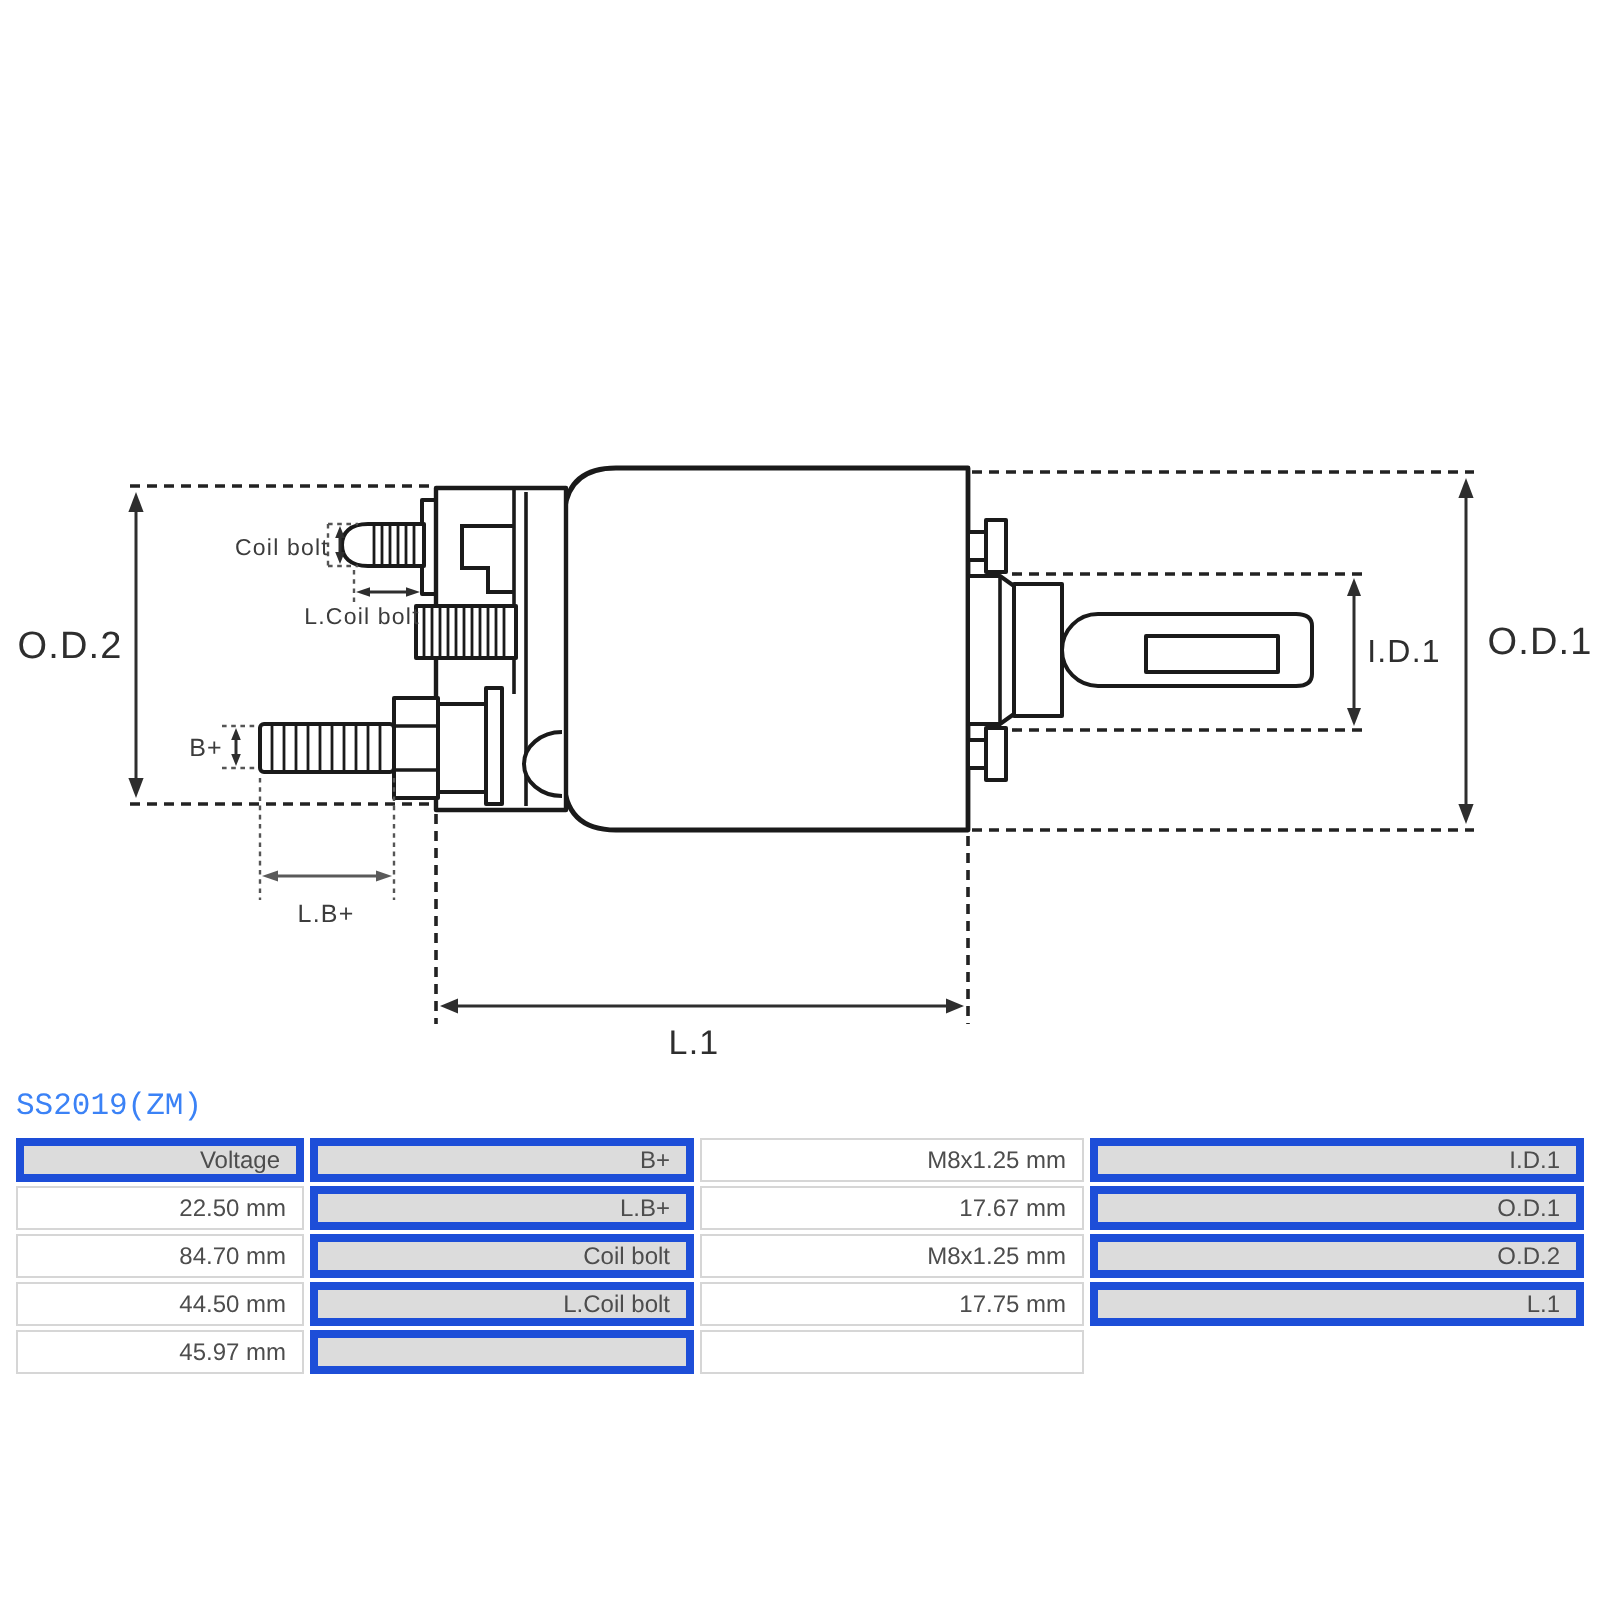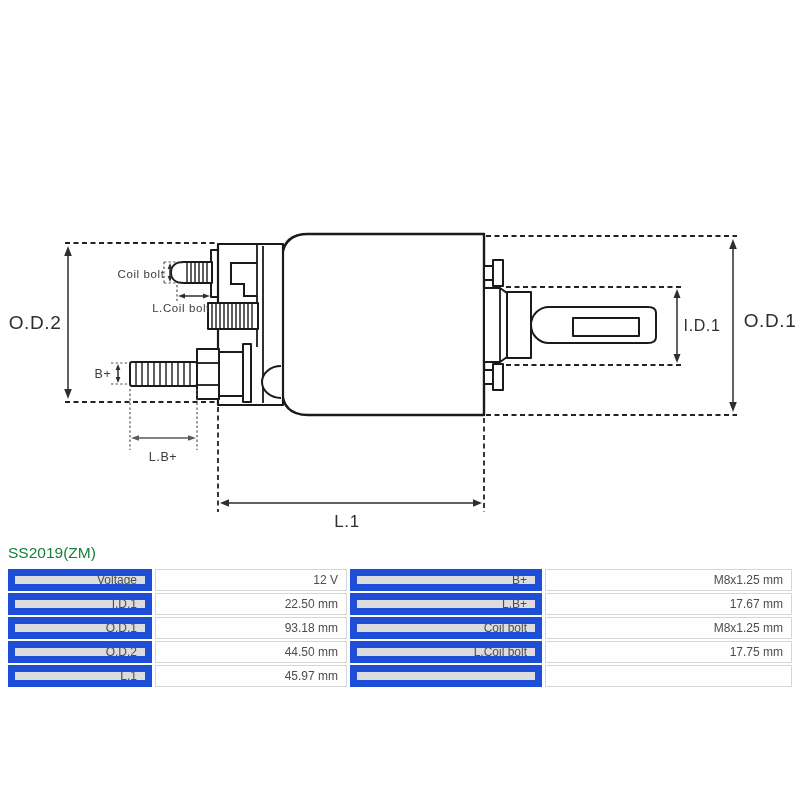--- a/index.html
+++ b/index.html
@@ -22,28 +22,28 @@
   .afg  { fill:#5a5a5a; stroke:none; }
   .lbl  { fill:#2e2e2e; letter-spacing:0.6px; }
   .lbl-lg { font-size:19px; }
   .lbl-md { font-size:16px; }
   .lbl-m2 { font-size:17px; }
   .lbl-sm { font-size:12.5px; fill:#3c3c3c; }
   .lbl-xs { font-size:11.5px; fill:#3c3c3c; }
 
   
   .part-title { position:absolute; left:8px; top:544px;
-                font-size:15.5px; color:#15803d; }
+                font-size:15.5px; color:#3b82f6;font-family:Liberation Mono, monospace; }
   .spec-table { position:absolute; left:8px; top:569px; width:784px;
                 display:grid; grid-template-columns:144px 192px 192px auto;
                 column-gap:3px; row-gap:2px; }
   .cell { box-sizing:border-box; height:22px;
           display:flex; align-items:center; justify-content:flex-end;
           padding-right:8px; font-size:12px; color:#4d4d4d; }
-  .cell.gray  { background:#dcdcdc; border:7px solid #1d4ed8; }
+  .cell.gray  { background:#dcdcdc; border:4px solid #1d4ed8; }
   .cell.white { background:#ffffff; border:1px solid #d6d6d6; }
 </style>
 </head>
 <body>
 
 <div class="page">
 
   <svg class="diagram" width="800" height="545" viewBox="0 0 800 545">
 
     <g>
@@ -190,31 +190,30 @@
       <polygon class="af" points="210,296 203,293.6 203,298.4"></polygon>
       <text class="lbl lbl-xs" x="181" y="312" text-anchor="middle">L.Coil bolt</text>
     </g>
   </svg>
 
   <div class="part-title">SS2019(ZM)</div>
 
   <div class="spec-table">
 
     <div class="cell gray">Voltage</div>
-    <div class="cell white">12 V</div>
     <div class="cell gray">B+</div>
     <div class="cell white">M8x1.25 mm</div>
 
     <div class="cell gray">I.D.1</div>
     <div class="cell white">22.50 mm</div>
     <div class="cell gray">L.B+</div>
     <div class="cell white">17.67 mm</div>
 
     <div class="cell gray">O.D.1</div>
-    <div class="cell white">93.18 mm</div>
+    <div class="cell white">84.70 mm</div>
     <div class="cell gray">Coil bolt</div>
     <div class="cell white">M8x1.25 mm</div>
 
     <div class="cell gray">O.D.2</div>
     <div class="cell white">44.50 mm</div>
     <div class="cell gray">L.Coil bolt</div>
     <div class="cell white">17.75 mm</div>
 
     <div class="cell gray">L.1</div>
     <div class="cell white">45.97 mm</div>

